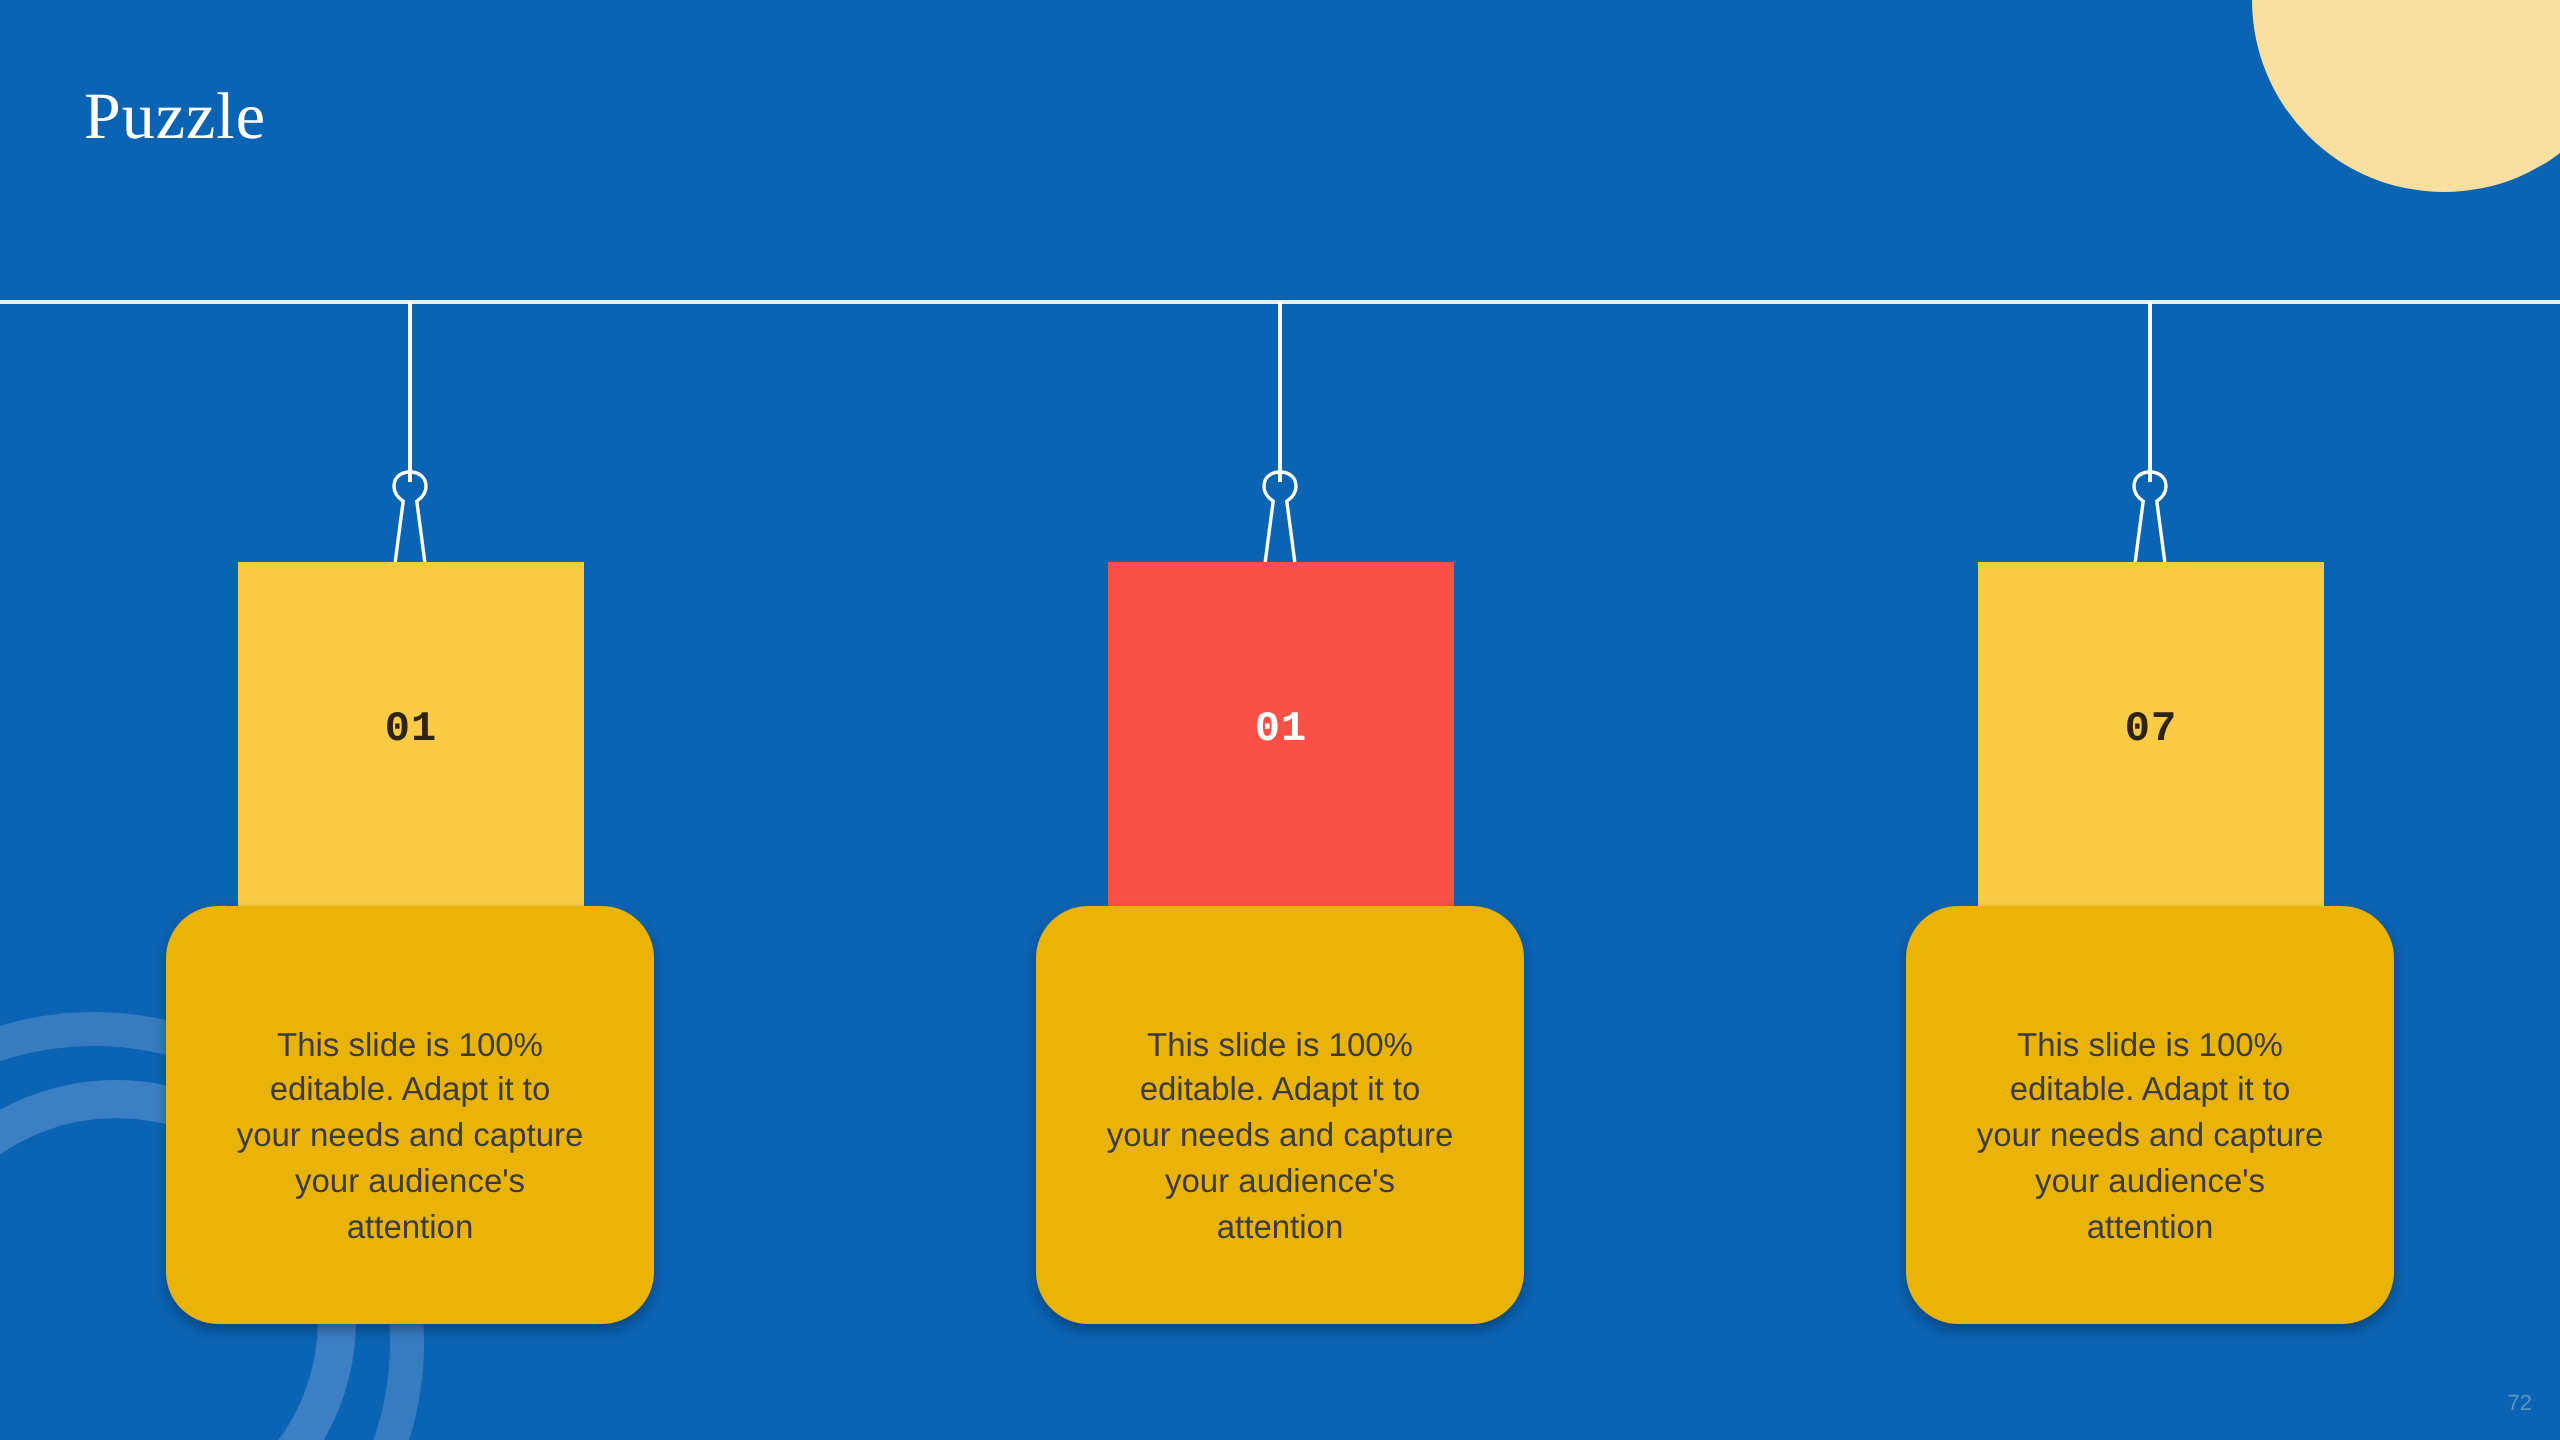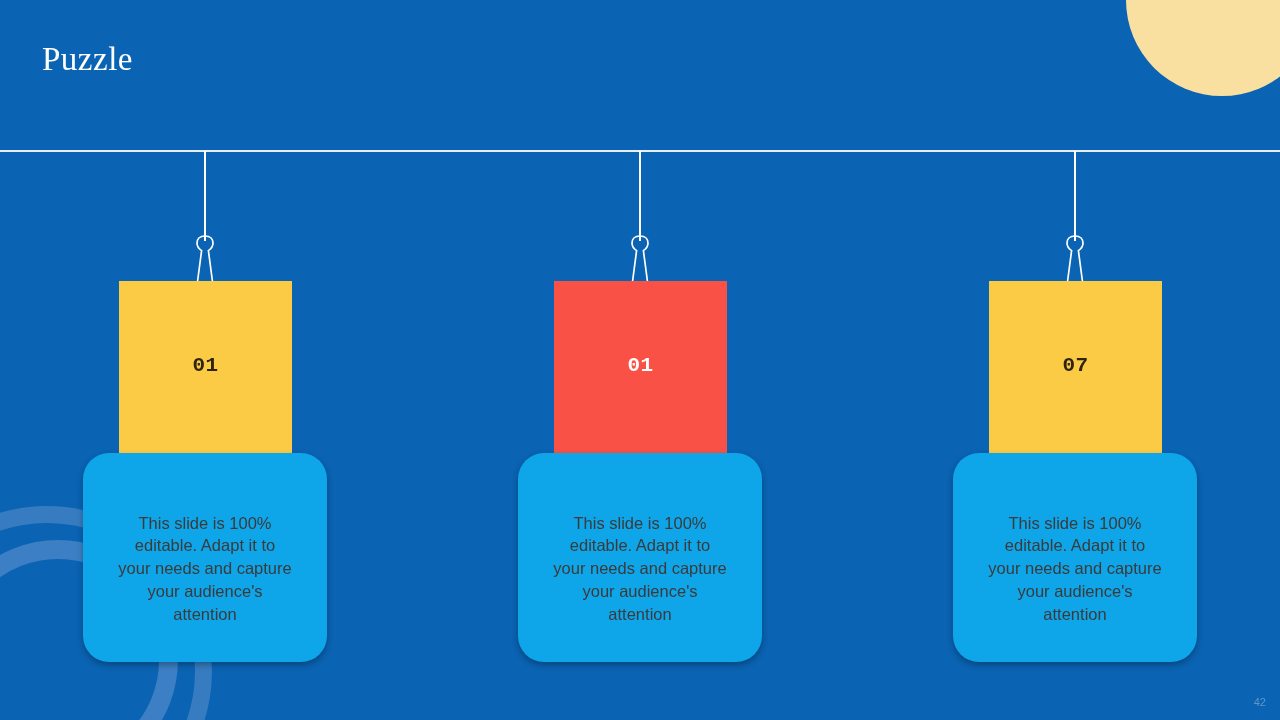--- a/index.html
+++ b/index.html
@@ -124,21 +124,21 @@
   .num-dark  { color: #2e2410; }
   .num-light { color: #ffffff; }
 
   
   .card {
     position: absolute;
     left: 28px;
     top: 453px;
     width: 244px;
     height: 209px;
-    background: #0ea5e9;
+    background: #eab308;
     border-radius: 26px;
     box-shadow: 0 3px 6px rgba(0,0,0,.30);
     box-sizing: border-box;
     display: flex;
     align-items: center;
     justify-content: center;
   }
   .card-text {
     width: 176px;
     text-align: center;
@@ -288,15 +288,15 @@
                  C137 324 145 330 151 337
                  C156 343 163 345 173 346 Z" transform="translate(0,-3)" fill="#0a63b3"></path>
       </svg>
     </div>
     <div class="piece-number num-dark" style="left:64px; top:354px;">07</div>
     <div class="card">
       <div class="card-text">This slide is 100% editable. Adapt it to your needs and capture your audience's attention</div>
     </div>
   </div>
 
-  <div class="page-number">42</div>
+  <div class="page-number">72</div>
 
 </div>
 
 </body></html>

